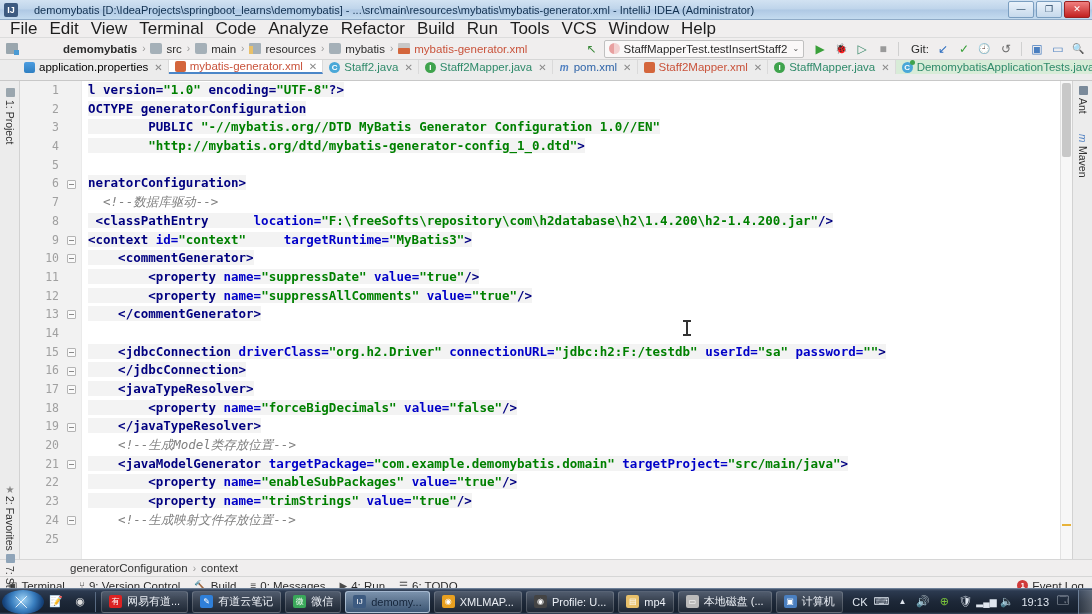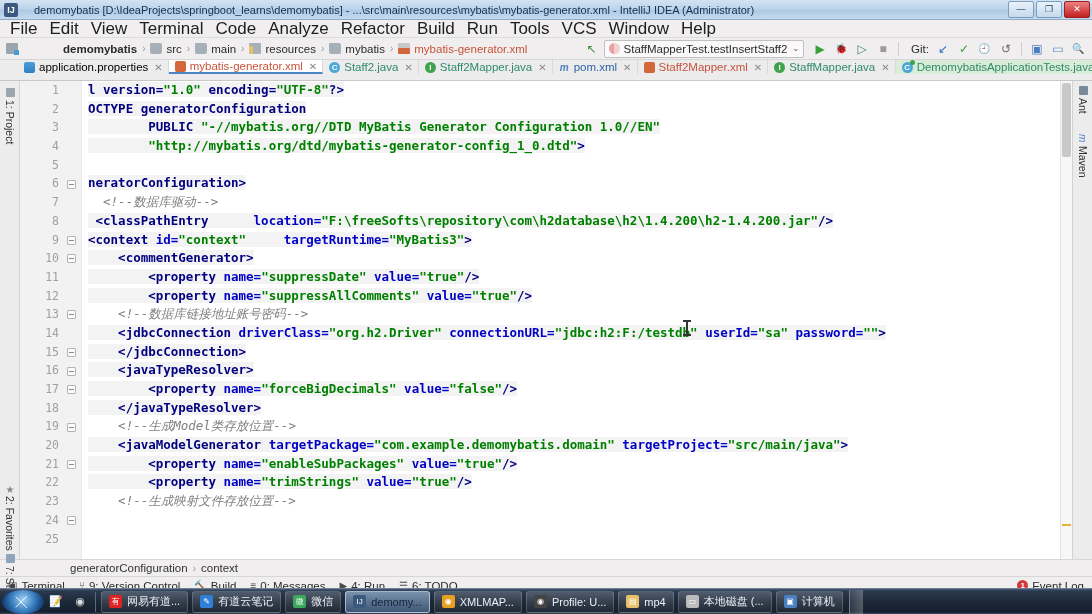--- a/index.html
+++ b/index.html
@@ -471,21 +471,22 @@
         <div class="cl"><span class="hl"><span class="tk-txt">        </span><span class="tk-tag">PUBLIC </span><span class="tk-val">"-//mybatis.org//DTD MyBatis Generator Configuration 1.0//EN"</span></span></div>
         <div class="cl"><span class="hl"><span class="tk-txt">        </span><span class="tk-val">"http://mybatis.org/dtd/mybatis-generator-config_1_0.dtd"</span><span class="tk-tag">&gt;</span></span></div>
         <div class="cl"><span></span></div>
         <div class="cl"><span class="hl"><span class="tk-tag">neratorConfiguration&gt;</span></span></div>
         <div class="cl"><span><span class="tk-txt">  </span><span class="tk-cmt">&lt;!--数据库驱动--&gt;</span></span></div>
         <div class="cl"><span class="hl"><span class="tk-txt"> </span><span class="tk-tag">&lt;classPathEntry</span><span class="tk-txt">      </span><span class="tk-attr">location=</span><span class="tk-val">"F:\freeSofts\repository\com\h2database\h2\1.4.200\h2-1.4.200.jar"</span><span class="tk-tag">/&gt;</span></span></div>
         <div class="cl"><span class="hl"><span class="tk-tag">&lt;context </span><span class="tk-attr">id=</span><span class="tk-val">"context"</span><span class="tk-txt">     </span><span class="tk-attr">targetRuntime=</span><span class="tk-val">"MyBatis3"</span><span class="tk-tag">&gt;</span></span></div>
         <div class="cl"><span class="hl"><span class="tk-txt">    </span><span class="tk-tag">&lt;commentGenerator&gt;</span></span></div>
         <div class="cl"><span class="hl"><span class="tk-txt">        </span><span class="tk-tag">&lt;property </span><span class="tk-attr">name=</span><span class="tk-val">"suppressDate"</span><span class="tk-attr"> value=</span><span class="tk-val">"true"</span><span class="tk-tag">/&gt;</span></span></div>
         <div class="cl"><span class="hl"><span class="tk-txt">        </span><span class="tk-tag">&lt;property </span><span class="tk-attr">name=</span><span class="tk-val">"suppressAllComments"</span><span class="tk-attr"> value=</span><span class="tk-val">"true"</span><span class="tk-tag">/&gt;</span></span></div>
-        <div class="cl"><span><span class="tk-txt">    </span><span class="tk-cmt">&lt;!--数据库链接地址账号密码--&gt;</span></span></div>
+        <div class="cl"><span class="hl"><span class="tk-txt">    </span><span class="tk-tag">&lt;/commentGenerator&gt;</span></span></div>
+        <div class="cl"><span><span class="tk-txt">    </span></span></div>
         <div class="cl"><span class="hl"><span class="tk-txt">    </span><span class="tk-tag">&lt;jdbcConnection </span><span class="tk-attr">driverClass=</span><span class="tk-val">"org.h2.Driver"</span><span class="tk-attr"> connectionURL=</span><span class="tk-val">"jdbc:h2:F:/testdb"</span><span class="tk-attr"> userId=</span><span class="tk-val">"sa"</span><span class="tk-attr"> password=</span><span class="tk-val">""</span><span class="tk-tag">&gt;</span></span></div>
         <div class="cl"><span class="hl"><span class="tk-txt">    </span><span class="tk-tag">&lt;/jdbcConnection&gt;</span></span></div>
         <div class="cl"><span class="hl"><span class="tk-txt">    </span><span class="tk-tag">&lt;javaTypeResolver&gt;</span></span></div>
         <div class="cl"><span class="hl"><span class="tk-txt">        </span><span class="tk-tag">&lt;property </span><span class="tk-attr">name=</span><span class="tk-val">"forceBigDecimals"</span><span class="tk-attr"> value=</span><span class="tk-val">"false"</span><span class="tk-tag">/&gt;</span></span></div>
         <div class="cl"><span class="hl"><span class="tk-txt">    </span><span class="tk-tag">&lt;/javaTypeResolver&gt;</span></span></div>
         <div class="cl"><span><span class="tk-txt">    </span><span class="tk-cmt">&lt;!--生成Model类存放位置--&gt;</span></span></div>
         <div class="cl"><span class="hl"><span class="tk-txt">    </span><span class="tk-tag">&lt;javaModelGenerator </span><span class="tk-attr">targetPackage=</span><span class="tk-val">"com.example.demomybatis.domain"</span><span class="tk-attr"> targetProject=</span><span class="tk-val">"src/main/java"</span><span class="tk-tag">&gt;</span></span></div>
         <div class="cl"><span class="hl"><span class="tk-txt">        </span><span class="tk-tag">&lt;property </span><span class="tk-attr">name=</span><span class="tk-val">"enableSubPackages"</span><span class="tk-attr"> value=</span><span class="tk-val">"true"</span><span class="tk-tag">/&gt;</span></span></div>
         <div class="cl"><span class="hl"><span class="tk-txt">        </span><span class="tk-tag">&lt;property </span><span class="tk-attr">name=</span><span class="tk-val">"trimStrings"</span><span class="tk-attr"> value=</span><span class="tk-val">"true"</span><span class="tk-tag">/&gt;</span></span></div>
         <div class="cl"><span><span class="tk-txt">    </span><span class="tk-cmt">&lt;!--生成映射文件存放位置--&gt;</span></span></div>
@@ -598,14 +599,26 @@
       </div>
       <div class="tbtn">
         <span class="ti" style="background: rgb(187, 187, 187);">▭</span>
         <span>本地磁盘 (...</span>
       </div>
       <div class="tbtn">
         <span class="ti" style="background: rgb(74, 127, 192);">▣</span>
         <span>计算机</span>
       </div>
     </div>
+  <div id="tray">
+    <span>CK</span>
+    <span class="tr">⌨</span>
+    <span class="tr" style="font-size:8px;">▲</span>
+    <span class="tr" style="color:#e86a2a;">🔊</span>
+    <span class="tr" style="color:#7ac43a;">⊕</span>
+    <span class="tr">🛡</span>
+    <span class="tr" style="font-size:9px;">▂▄▆</span>
+    <span class="tr" style="color:#cfe0f0;">🔈</span>
+    <span>19:13</span>
+    <span class="tr">🗔</span>
+  </div>
   <div id="showdesk"></div>
 </div>
 
 </body></html>

